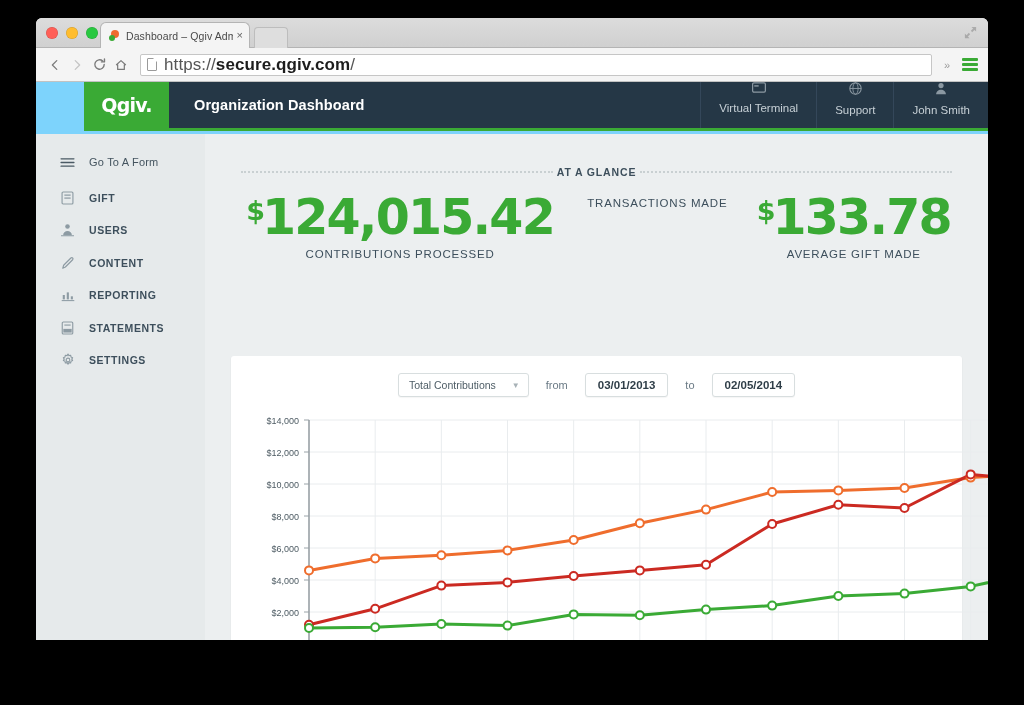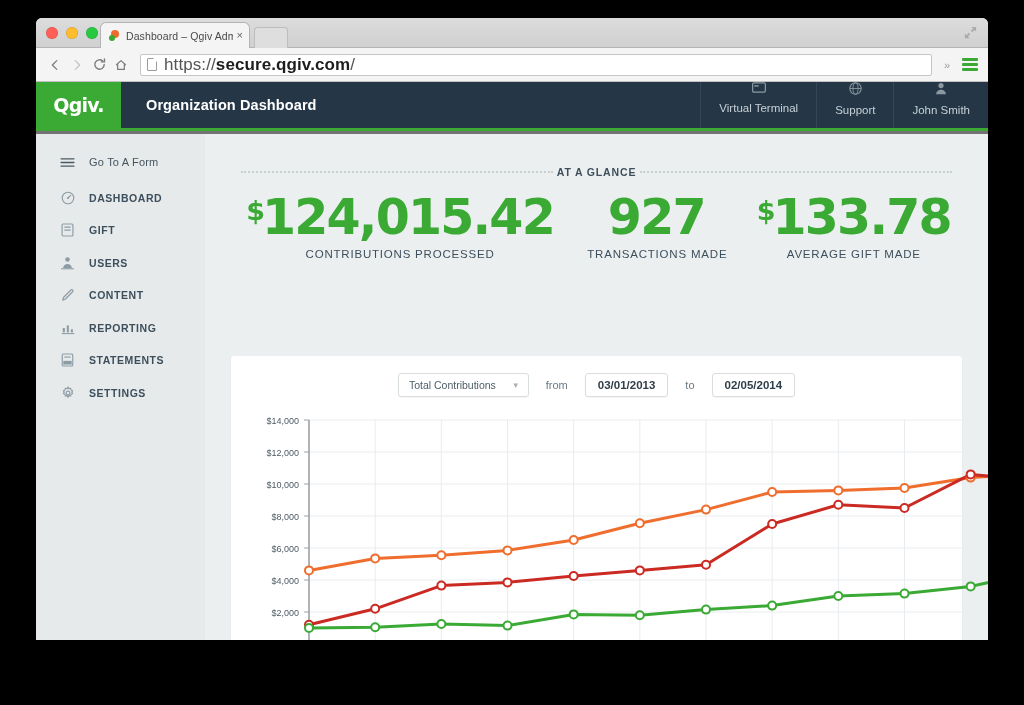--- a/index.html
+++ b/index.html
@@ -81,21 +81,21 @@
   }
   #page-icon { width: 10px; height: 13px; border: 1px solid #9a9a9a; border-radius: 1px; margin-right: 7px; background:#fff; position:relative;}
   #page-icon:after{content:"";position:absolute;right:-1px;top:-1px;border-left:4px solid transparent;border-top:4px solid #fff;border-right:0;}
   #url-text { font-size: 17px; color: #555; letter-spacing: .1px; }
   #url-text b { color: #1d1d1d; font-weight: bold; }
   #overflow-btn { width: 18px; text-align:center; font-size: 11px; color: #9b9b9b; }
   #menu-btn { width: 20px; height: 22px; display:flex; flex-direction:column; justify-content:center; gap:2.5px; padding:0 2px; margin-left:4px;}
   #menu-btn i { display:block; height: 2.5px; background: #3aaa35; border-radius:1px; }
 
   
-  #app { position: relative; height: 558px; background: #737373; }
+  #app { position: relative; height: 558px; background: #7dd3fc; padding-left: 48px; }
 
   #app-header {
     height: 49px; background: #253746; display: flex; align-items: stretch;
     border-bottom: 3px solid #3aaa35;
   }
   #logo-block {
     width: 85px; background: #3aaa35; display: flex; align-items: center; justify-content: center;
   }
   #logo-text {
     color: #fff; font-size: 19px; font-weight: bold; letter-spacing: -.8px;
@@ -279,30 +279,20 @@
     <div id="sidebar">
       <div class="side-item plain">
         <span class="s-ico">
           <svg width="15" height="11" viewBox="0 0 16 12">
               <path d="M1 2h14M1 6h14M1 10h14" stroke="#4a5a64" stroke-width="1.5" stroke-linecap="round"></path>
             </svg>
         </span>
         <span class="side-label">Go To A Form</span>
       </div>
 
-      <div class="side-item">
-        <span class="s-ico">
-          <svg width="14" height="14" viewBox="0 0 16 16">
-              <circle cx="8" cy="8" r="6.6" fill="none" stroke="#8d9ba3" stroke-width="1.3"></circle>
-              <path d="M8 8l3-3" stroke="#8d9ba3" stroke-width="1.3" stroke-linecap="round"></path>
-              <circle cx="8" cy="8" r="1.1" fill="#8d9ba3"></circle>
-            </svg>
-        </span>
-        <span class="side-label">DASHBOARD</span>
-      </div>
 
       <div class="side-item">
         <span class="s-ico">
           <svg width="13" height="14" viewBox="0 0 14 16">
               <rect x="0.8" y="1.2" width="12.4" height="13.6" rx="1.2" fill="none" stroke="#8d9ba3" stroke-width="1.3"></rect>
               <rect x="3.4" y="4" width="7.2" height="1.4" fill="#8d9ba3"></rect>
               <rect x="3.4" y="7.4" width="7.2" height="1.4" fill="#8d9ba3"></rect>
             </svg>
         </span>
         <span class="side-label">GIFT</span>
@@ -369,21 +359,20 @@
         <span id="glance-label">AT A GLANCE</span>
         <span class="dotline"></span>
       </div>
 
       <div id="stats">
         <div class="stat">
           <div class="stat-val"><span class="cur">$</span><span>124,015.42</span></div>
           <div class="stat-cap">CONTRIBUTIONS PROCESSED</div>
         </div>
         <div class="stat">
-          <div class="stat-val"><span class="cur"></span><span>927</span></div>
           <div class="stat-cap">TRANSACTIONS MADE</div>
         </div>
         <div class="stat">
           <div class="stat-val"><span class="cur">$</span><span>133.78</span></div>
           <div class="stat-cap">AVERAGE GIFT MADE</div>
         </div>
       </div>
 
       <div id="chart-card">
         <div id="chart-controls">

